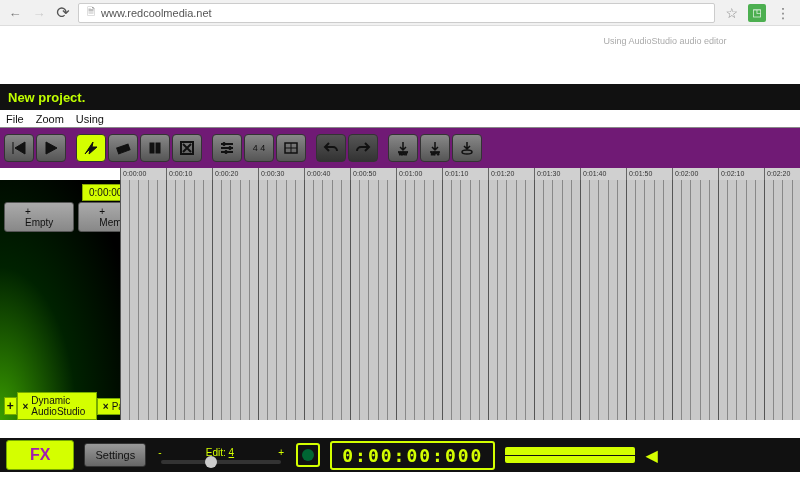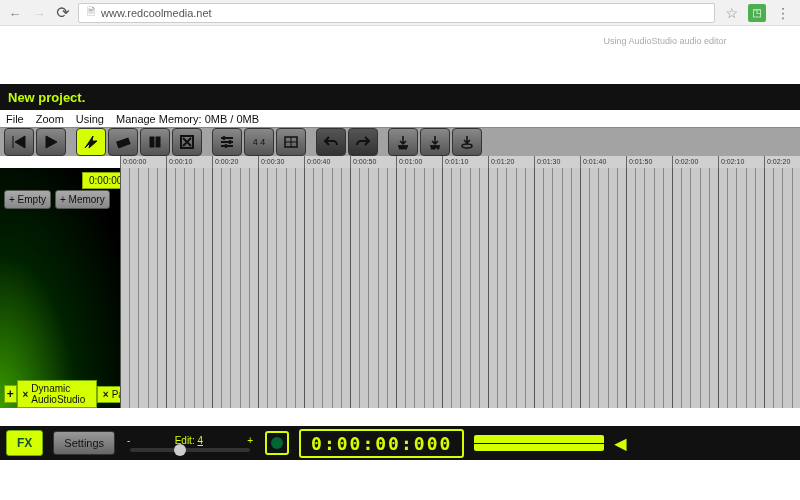--- a/index.html
+++ b/index.html
@@ -28,51 +28,51 @@
   .editor-header { height:26px; background:#111; display:flex; align-items:center; justify-content:space-between; padding:0 8px; }
   .proj-title { color:#c0ff00; font-size:13px; font-weight:bold; }
   .hdr-links { display:flex; gap:22px; }
   .hdr-link { color:#fff; font-size:12px; font-weight:bold; }
 
   
   .menu-bar { height:18px; background:#fff; display:flex; align-items:center; gap:12px; padding:0 6px; font-size:11px; color:#111; border-bottom:1px solid #888;}
   .menu-item { cursor:default; }
 
   
-  .toolbar { height:28px; background:#a3a3a3; display:flex; align-items:center; padding:0 4px; gap:2px; }
+  .toolbar { height:40px; background:#701a75; display:flex; align-items:center; padding:0 4px; gap:2px; }
   .tool-btn { width:30px;height:28px;background:linear-gradient(#888,#555);border-radius:4px;display:flex;align-items:center;justify-content:center;color:#111;font-size:14px;border:1px solid #333;}
   .tool-btn.active { background:#d4ff00; }
   .tool-btn.dim { background:linear-gradient(#555,#333); color:#222;}
   .tool-btn svg { width:16px;height:16px;fill:#111;stroke:#111;}
   .tool-gap { width:6px; }
   .tool-44 { font-size:9px;line-height:8px;text-align:center;color:#111;}
 
   
   .ruler { height:12px; background:#d0d0d0; position:relative; margin-left:120px; overflow:hidden; font-size:7px; color:#333; }
   .ruler-tick { position:absolute; top:0; height:12px; border-left:1px solid #666; padding-left:2px; line-height:12px;}
 
   
   .track-area { position:relative; height:240px; display:flex; }
   .track-side { width:120px; background:radial-gradient(ellipse at 0% 100%, #3a9d00 0%, #020 45%, #000 85%); position:relative; }
   .track-btns { position:absolute; top:22px; left:4px; display:flex; gap:4px; }
-  .small-btn { background:linear-gradient(#aaa,#888); border:1px solid #555; border-radius:3px; font-size:10px; padding:3px 4px; color:#111;}
+  .small-btn { background:linear-gradient(#aaa,#888); border:1px solid #555; border-radius:3px; font-size:10px; padding:3px 20px; color:#111;}
   .time-badge { position:absolute; top:4px; left:82px; background:#d4ff00; color:#111; font-size:10px; padding:2px 6px; border:1px solid #8a0; }
   .grid { flex:1; background:#c9c9c9; position:relative; overflow:hidden; }
   .vline { position:absolute; top:0; bottom:0; width:1px; background:#888; }
   .vline.major { background:#555; }
 
   
   .fx-row { position:absolute; bottom:0; left:4px; display:flex; gap:0; align-items:center; }
   .fx-add { width:18px;height:18px;background:#d4ff00;border:1px solid #7a0;display:flex;align-items:center;justify-content:center;font-size:12px;font-weight:bold;color:#111;}
   .fx-chip { background:#d4ff00; border:1px solid #7a0; font-size:10px; padding:2px 5px; color:#111; display:flex; align-items:center; gap:3px;}
   .fx-x { font-weight:bold; }
 
   
   .bottom-bar { height:34px; background:#111; display:flex; align-items:center; padding:4px 6px; gap:10px; margin-top:18px; }
-  .fx-btn { background:#d4ff00; border-radius:3px; padding:5px 10px; font-size:12px; font-weight:bold; color:#14532d; border:1px solid #7a0;}
+  .fx-btn { background:#d4ff00; border-radius:3px; padding:5px 23px; font-size:16px; font-weight:bold; color:#a21caf; border:1px solid #7a0;}
   .set-btn { background:linear-gradient(#999,#666); border-radius:3px; padding:5px 10px; font-size:11px; color:#111; border:1px solid #333;}
   .zoom-block { display:flex; flex-direction:column; align-items:center; color:#d4ff00; font-size:10px; gap:2px; width:130px;}
   .zoom-top { display:flex; justify-content:space-between; width:100%; padding:0 2px;}
   .zoom-slider { width:120px; height:4px; background:#333; position:relative; border-radius:2px;}
   .zoom-thumb { position:absolute; left:44px; top:-4px; width:12px;height:12px;background:#ccc;border-radius:50%;}
   .rec-btn { width:24px;height:24px;border:2px solid #d4ff00;border-radius:3px;display:flex;align-items:center;justify-content:center; }
   .rec-dot { width:12px;height:12px;background:#063;border-radius:50%;}
   .big-time { background:#111; border:2px solid #d4ff00; border-radius:3px; color:#d4ff00; font-family:monospace; font-size:18px; letter-spacing:2px; padding:2px 10px; font-weight:bold;}
   .level { width:130px; height:16px; background:#d4ff00; border-radius:2px; position:relative;}
   .level::after{content:"";position:absolute;left:0;top:50%;width:100%;height:1px;background:#111;}
@@ -103,21 +103,20 @@
 </div>
 
 <div class="editor-header">
   <span class="proj-title">New project.</span>
 </div>
 
 <div class="menu-bar">
   <span class="menu-item">File</span>
   <span class="menu-item">Zoom</span>
   <span class="menu-item">Using</span>
-  <span class="menu-item">Manage Memory: 0MB / 0MB</span>
 </div>
 
 <div class="toolbar">
   <div class="tool-btn">
       <svg viewBox="0 0 16 16">
         <path d="M2 2v12M14 2L4 8l10 6z"></path>
       </svg>
     </div>
   <div class="tool-btn">
       <svg viewBox="0 0 16 16">

